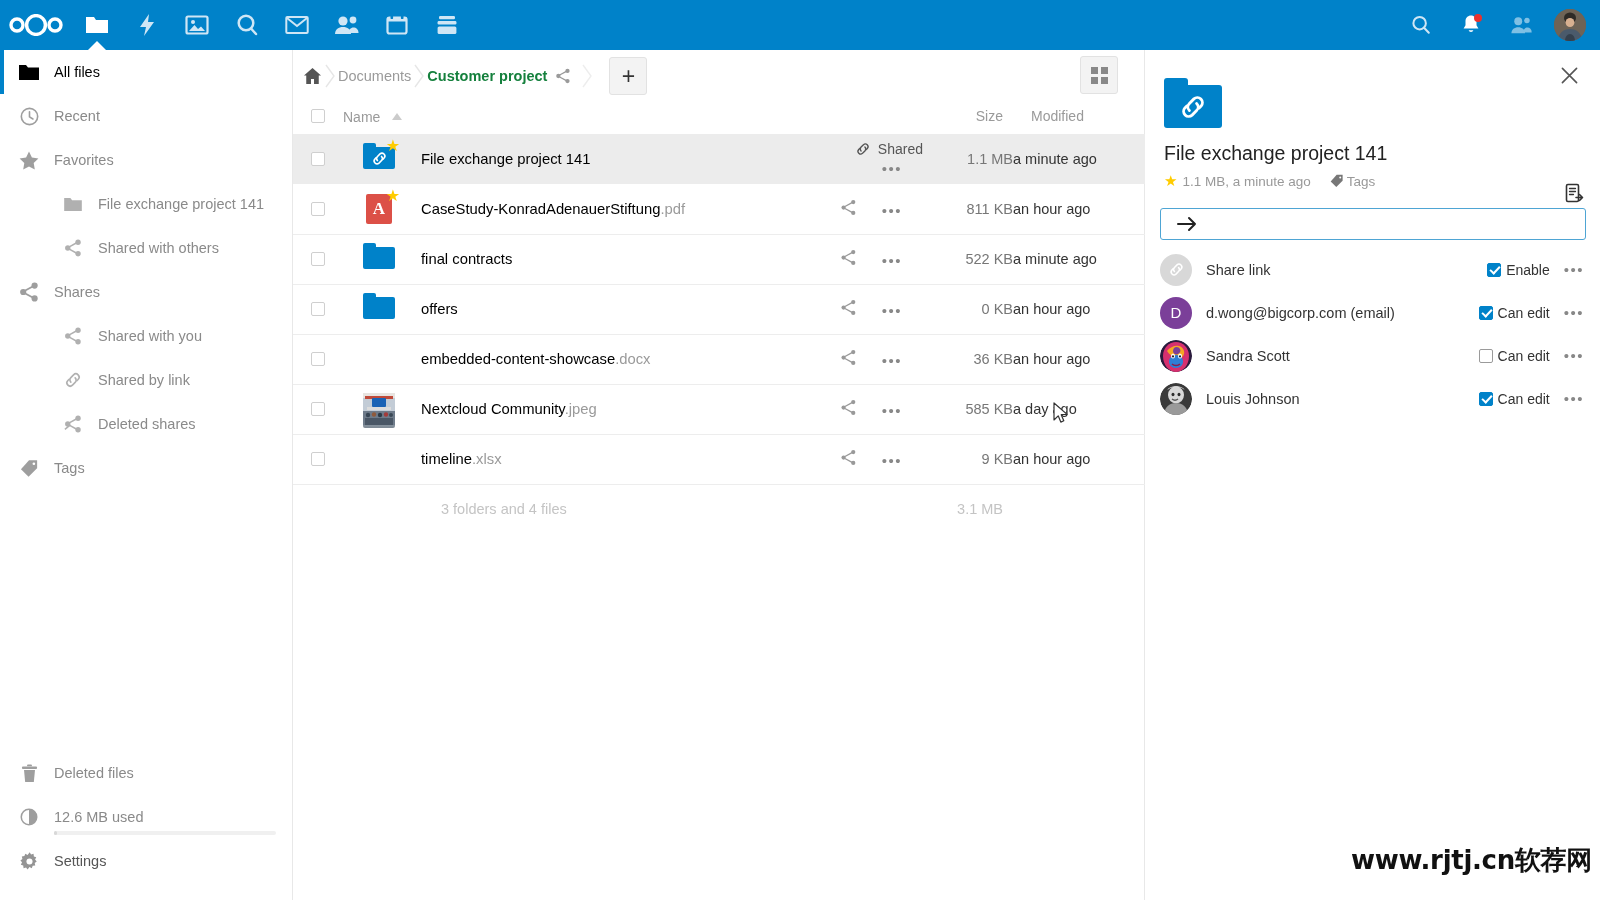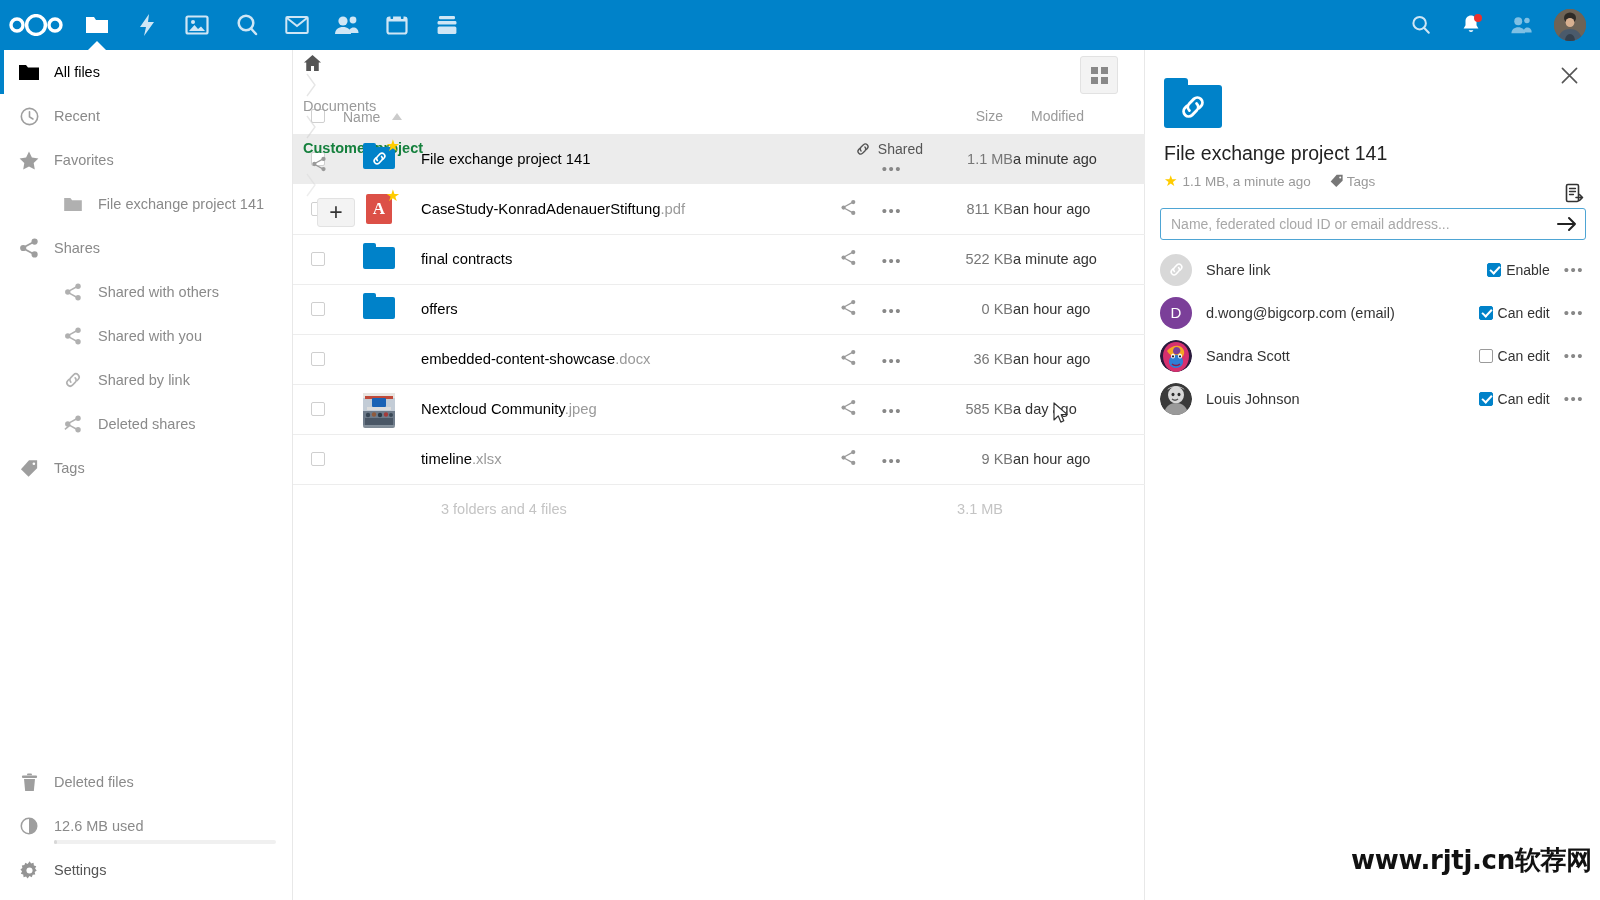--- a/index.html
+++ b/index.html
@@ -52,36 +52,36 @@
   }
   .nav-item .ni-icon { width: 30px; display:flex; align-items:center; justify-content:center; opacity: .57;}
   .nav-item .ni-label { margin-left: 10px; white-space: nowrap; }
   .nav-item.active { color: #000; }
   .nav-item.active .ni-icon { opacity: 1; }
   .nav-item.active::before {
     content: ""; position: absolute; left: 0; top: 0; bottom: 0; width: 4px; background: #0082c9;
   }
   .nav-item.sub { padding-left: 58px; }
   .nav-item.sub2 { padding-left: 58px; }
-  .nav-bottom { position: absolute; bottom: 0; left: 0; width: 293px; padding-bottom: 8px; }
+  .nav-bottom { position: absolute; bottom: 0; left: 0; width: 293px; padding-bottom: 17px; }
   .quota-wrap { position: relative; }
   .quota-bar {
     position: absolute; left: 54px; bottom: 4px; width: 222px; height: 4px;
     background: #f0f0f0; border-radius: 2px;
   }
   .quota-fill { height: 4px; width: 3px; background: #d8d8d8; border-radius: 2px; }
 
   
   .main {
     position: absolute; top: 50px; left: 293px; width: 852px; height: 850px;
     background: #fff; border-right: 1px solid #e8e8e8;
   }
   .controls {
-    height: 44px; display: flex; padding: 0 0 0 10px;
-    position: relative; margin-top: 4px; flex-direction: column;
+    height: 44px; display: flex; align-items: center; padding: 0 0 0 10px;
+    position: relative; margin-top: 4px;
   }
   .crumb {
     display: flex; align-items: center; font-size: 14.5px; color: #9a9a9a; cursor: pointer;
   }
   .crumb.current { color: #15803d; font-weight: bold; }
   .crumb-sep { margin: 0 1px; opacity: .45; display:flex; align-items:center;}
   .new-btn {
     width: 38px; height: 38px; background: #f3f3f3; border: 1px solid #e2e2e2;
     border-radius: 3px; display: flex; align-items: center; justify-content: center;
     margin-left: 14px; cursor: pointer; font-size: 23px; color: #333; font-weight: 300;
@@ -350,42 +350,42 @@
 
   <div class="nav-item sub">
     <span class="ni-icon">
       <svg width="18" height="15" viewBox="0 0 20 17">
           <path d="M0 1h7l2 2.6h11V16H0z" fill="#767676"></path>
         </svg>
     </span>
     <span class="ni-label">File exchange project 141</span>
   </div>
 
+  <div class="nav-item sub2">
+    <span class="ni-icon">
+      <svg width="18" height="18" viewBox="0 0 20 20">
+          <circle cx="15.6" cy="3.6" r="3" fill="#767676"></circle>
+          <circle cx="4.2" cy="10" r="3" fill="#767676"></circle>
+          <circle cx="15.6" cy="16.4" r="3" fill="#767676"></circle>
+          <path d="M5.8 8.8l8.4-4.6M5.8 11.2l8.4 4.6" stroke="#767676" stroke-width="1.7"></path>
+        </svg>
+    </span>
+    <span class="ni-label">Shared with others</span>
+  </div>
+
   <div class="nav-item">
     <span class="ni-icon">
       <svg width="20" height="20" viewBox="0 0 20 20">
           <circle cx="15.6" cy="3.6" r="3.1" fill="#555"></circle>
           <circle cx="4.2" cy="10" r="3.1" fill="#555"></circle>
           <circle cx="15.6" cy="16.4" r="3.1" fill="#555"></circle>
           <path d="M5.8 8.8l8.4-4.6M5.8 11.2l8.4 4.6" stroke="#555" stroke-width="1.8"></path>
         </svg>
     </span>
     <span class="ni-label">Shares</span>
-  </div>
-
-  <div class="nav-item sub2">
-    <span class="ni-icon">
-      <svg width="18" height="18" viewBox="0 0 20 20">
-          <circle cx="15.6" cy="3.6" r="3" fill="#767676"></circle>
-          <circle cx="4.2" cy="10" r="3" fill="#767676"></circle>
-          <circle cx="15.6" cy="16.4" r="3" fill="#767676"></circle>
-          <path d="M5.8 8.8l8.4-4.6M5.8 11.2l8.4 4.6" stroke="#767676" stroke-width="1.7"></path>
-        </svg>
-    </span>
-    <span class="ni-label">Shared with others</span>
   </div>
 
   <div class="nav-item sub2">
     <span class="ni-icon">
       <svg width="18" height="18" viewBox="0 0 20 20">
           <circle cx="15.6" cy="3.6" r="3" fill="#767676"></circle>
           <circle cx="4.2" cy="10" r="3" fill="#767676"></circle>
           <circle cx="15.6" cy="16.4" r="3" fill="#767676"></circle>
           <path d="M5.8 8.8l8.4-4.6M5.8 11.2l8.4 4.6" stroke="#767676" stroke-width="1.7"></path>
         </svg>
@@ -804,21 +804,20 @@
     <svg width="20" height="22" viewBox="0 0 20 22">
       <rect x="2.5" y="1.5" width="12" height="17" rx="1.4" fill="none" stroke="#333" stroke-width="1.6"></rect>
       <path d="M5.5 5.5h6M5.5 8.5h6M5.5 11.5h4" stroke="#333" stroke-width="1.3" stroke-linecap="round"></path>
       <path d="M12 14.5h6M15.5 11.5l3 3-3 3" fill="none" stroke="#333" stroke-width="1.6" stroke-linecap="round" stroke-linejoin="round"></path>
     </svg>
   </div>
 
   <div class="rp-tabs-line"></div>
 
   <div class="share-input-wrap">
-    <input type="text" value="" placeholder="Name, federated cloud ID or email address..." style="">
     <span class="submit-arrow">
       <svg width="20" height="16" viewBox="0 0 20 16">
           <path d="M1 8h17M12 2l6 6-6 6" fill="none" stroke="#222" stroke-width="2" stroke-linecap="round" stroke-linejoin="round"></path>
         </svg>
     </span>
   </div>
 
   <div style="margin-top:8px;">
 
     <div class="share-row">

